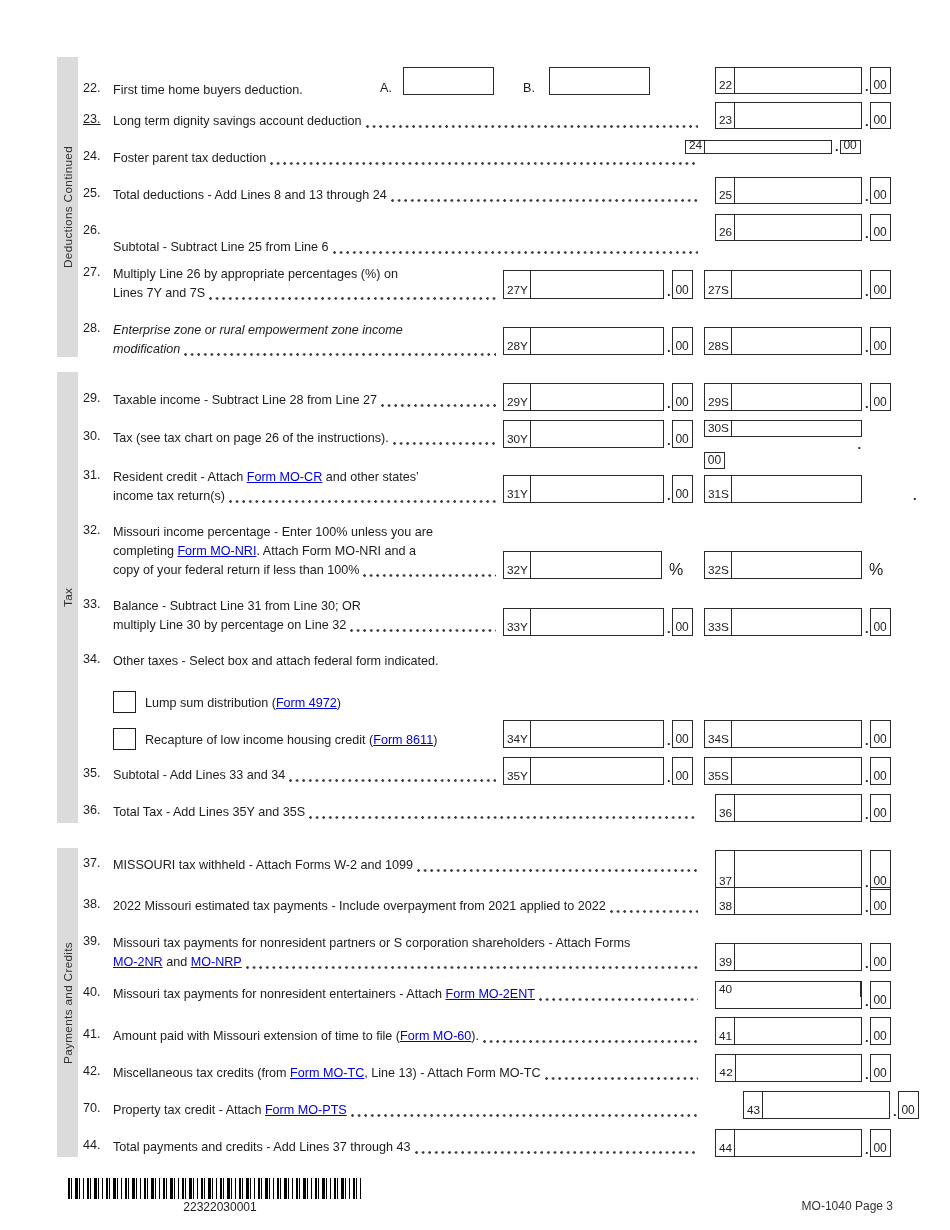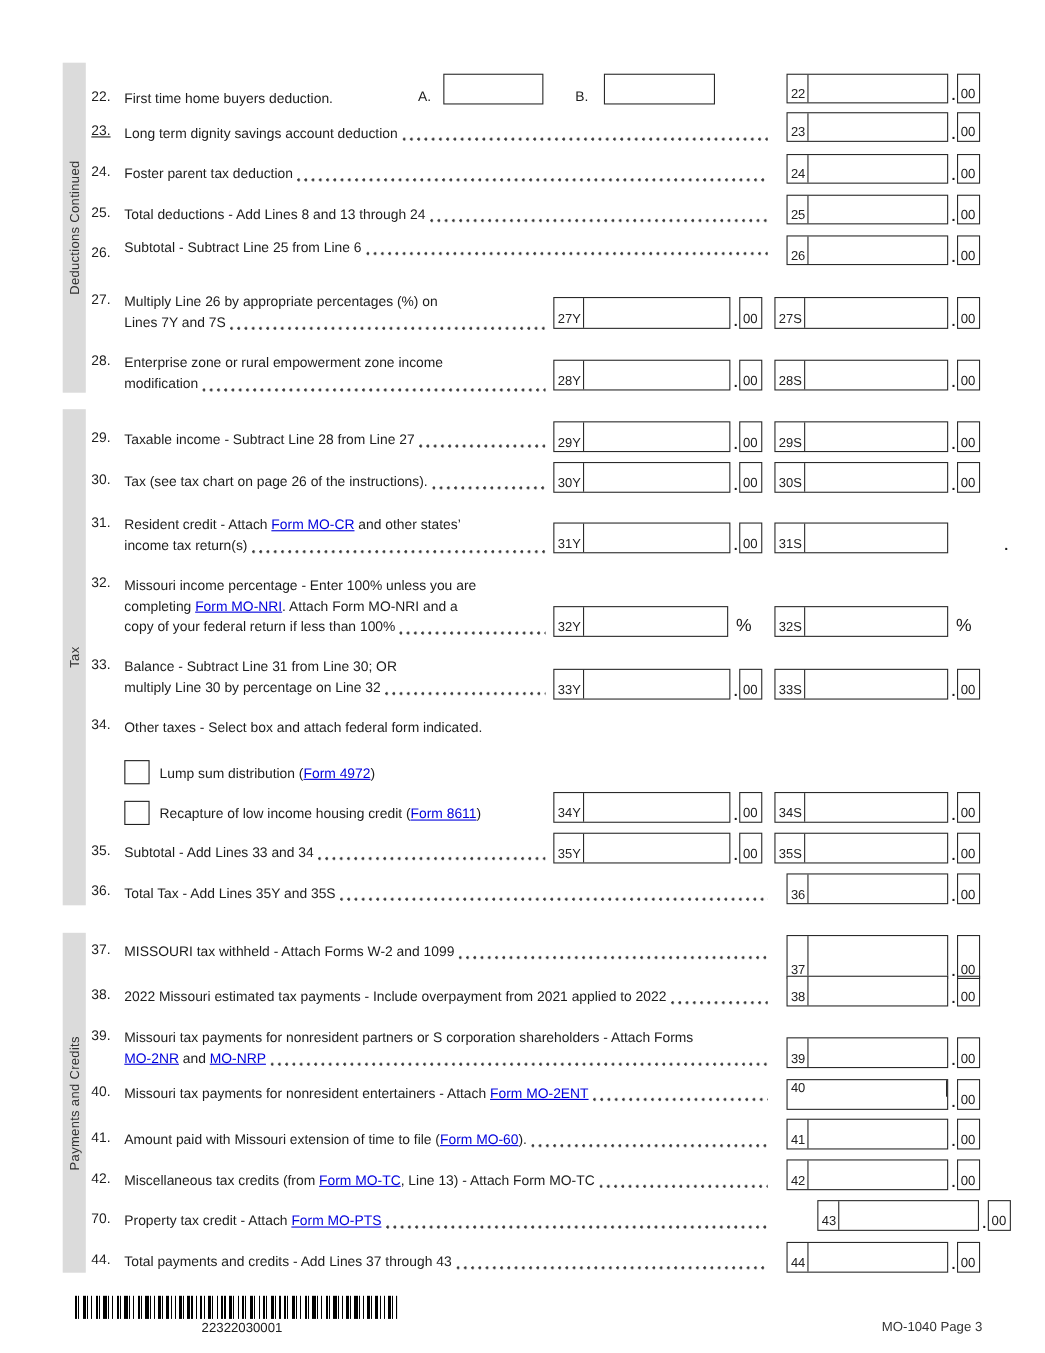--- a/index.html
+++ b/index.html
@@ -76,21 +76,21 @@
       </div>
     <span class="fdot">.</span>
     <div class="fcents">00</div>
   </div>
 
   <span class="lnum" style="left:83px;top:149px;">24.</span>
   <div class="abs txt dl" style="left:113px;top:149px;width:587px;">
     <span>Foster parent tax deduction</span>
       <span class="dots"></span>
   </div>
-  <div class="field" style="left:715px;top:140px;height:27px;">
+  <div class="field" style="left:685px;top:140px;height:14px;">
     <div class="fbox" style="width:145px;">
         <span class="flab">24</span>
         <span class="finput"></span>
       </div>
     <span class="fdot">.</span>
     <div class="fcents">00</div>
   </div>
 
   <span class="lnum" style="left:83px;top:186px;">25.</span>
   <div class="abs txt dl" style="left:113px;top:186px;width:587px;">
@@ -100,21 +100,21 @@
   <div class="field" style="left:715px;top:177px;height:27px;">
     <div class="fbox" style="width:145px;">
         <span class="flab">25</span>
         <span class="finput"></span>
       </div>
     <span class="fdot">.</span>
     <div class="fcents">00</div>
   </div>
 
   <span class="lnum" style="left:83px;top:223px;">26.</span>
-  <div class="abs txt dl" style="left:113px;top:216px;width:587px;text-align:center;">
+  <div class="abs txt dl" style="left:113px;top:238px;width:587px;text-align:center;">
     <span>Subtotal - Subtract Line 25 from Line 6</span>
       <span class="dots"></span>
   </div>
   <div class="field" style="left:715px;top:214px;height:27px;">
     <div class="fbox" style="width:145px;">
         <span class="flab">26</span>
         <span class="finput"></span>
       </div>
     <span class="fdot">.</span>
     <div class="fcents">00</div>
@@ -139,21 +139,21 @@
   <div class="field" style="left:704px;top:270px;height:29px;">
     <div class="fbox" style="width:156px;">
         <span class="flab">27S</span>
         <span class="finput"></span>
       </div>
     <span class="fdot">.</span>
     <div class="fcents">00</div>
   </div>
 
   <span class="lnum" style="left:83px;top:321px;">28.</span>
-  <div class="abs" style="left:113px;top:321px;width:385px;">
+  <div class="abs" style="left:113px;top:321px;width:385px;font-style:italic;">
     <div class="txt">Enterprise zone or rural empowerment zone income</div>
     <div class="txt dl">
         <span>modification</span>
         <span class="dots"></span>
       </div>
   </div>
   <div class="field" style="left:503px;top:327px;height:28px;">
     <div class="fbox" style="width:159px;">
         <span class="flab">28Y</span>
         <span class="finput"></span>
@@ -198,21 +198,21 @@
       <span class="dots"></span>
   </div>
   <div class="field" style="left:503px;top:420px;height:28px;">
     <div class="fbox" style="width:159px;">
         <span class="flab">30Y</span>
         <span class="finput"></span>
       </div>
     <span class="fdot">.</span>
     <div class="fcents">00</div>
   </div>
-  <div class="field" style="left:704px;top:420px;height:28px;">
+  <div class="field" style="left:704px;top:420px;height:28px;flex-direction:column;">
     <div class="fbox" style="width:156px;">
         <span class="flab">30S</span>
         <span class="finput"></span>
       </div>
     <span class="fdot">.</span>
     <div class="fcents">00</div>
   </div>
 
   <span class="lnum" style="left:83px;top:468px;">31.</span>
   <div class="abs" style="left:113px;top:468px;width:385px;">
@@ -423,21 +423,21 @@
     <span class="fdot">.</span>
     <div class="fcents">00</div>
   </div>
 
   <span class="lnum" style="left:83px;top:1064px;">42.</span>
   <div class="abs txt dl" style="left:113px;top:1064px;width:587px;">
     <span><span>Miscellaneous tax credits (from </span><span class="link">Form MO-TC</span><span>, Line 13) - Attach Form MO-TC</span></span>
       <span class="dots"></span>
   </div>
   <div class="field" style="left:715px;top:1054px;height:28px;">
-    <div class="fbox" style="width:145px;">
+    <div class="fbox" style="width:145px;font-family:Liberation Mono, monospace;">
         <span class="flab">42</span>
         <span class="finput"></span>
       </div>
     <span class="fdot">.</span>
     <div class="fcents">00</div>
   </div>
 
   <span class="lnum" style="left:83px;top:1101px;">70.</span>
   <div class="abs txt dl" style="left:113px;top:1101px;width:587px;">
     <span><span>Property tax credit - Attach </span><span class="link">Form MO-PTS</span></span>

